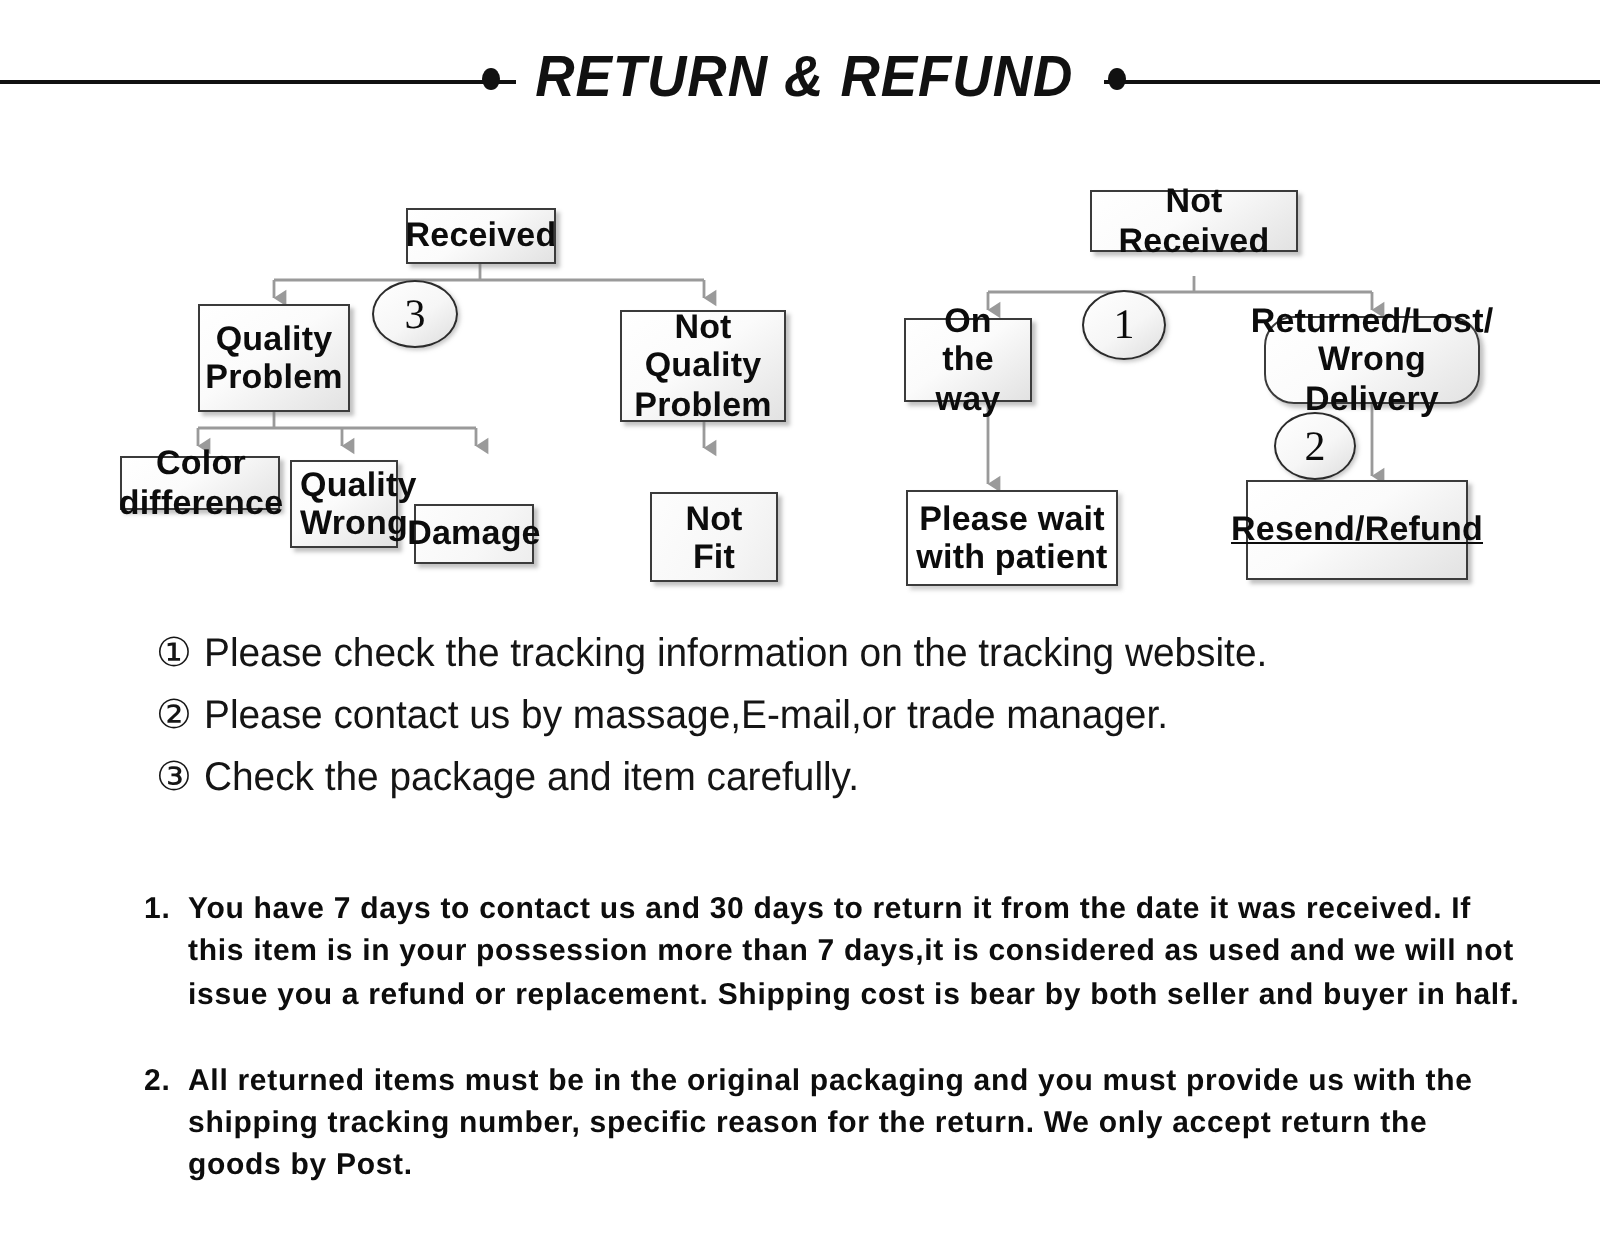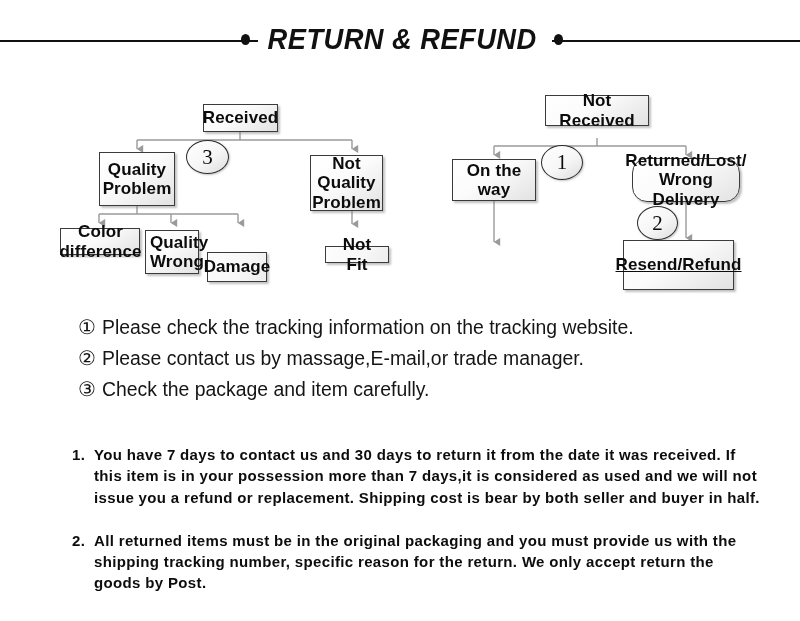--- a/index.html
+++ b/index.html
@@ -224,64 +224,68 @@
 
   <div class="badge" style="left:186px; top:50px; width:43px; height:34px;">
     <span>3</span>
   </div>
 
   <div class="node" style="left:99px; top:62px; width:76px; height:54px; flex-direction:column;">
     <span>Quality</span>
     <span>Problem</span>
   </div>
 
-  <div class="node" style="left:310px; top:65px; width:73px; height:56px; flex-direction:column;">
+  <div class="node" style="left:310px; top:65px; width:83px; height:56px; flex-direction:column;">
     <span>Not Quality</span>
     <span>Problem</span>
   </div>
 
   <div class="node" style="left:60px; top:138px; width:80px; height:27px; flex-direction:column; align-items:center; padding-left:5px;">
     <span>Color</span>
     <span>difference</span>
   </div>
 
   <div class="node" style="left:145px; top:140px; width:54px; height:44px; flex-direction:column; align-items:flex-start; padding-left:4px;">
     <span>Quality</span>
     <span>Wrong</span>
   </div>
 
   <div class="node flat" style="left:207px; top:142px; width:60px; height:30px;">
     <span>Damage</span>
   </div>
 
-  <div class="node flat" style="left:325px; top:136px; width:64px; height:17px;">
+  <div class="node flat" style="left:325px; top:136px; width:64px; height:45px;align-items:flex-end;">
     <span>Not Fit</span>
   </div>
 
   <div class="node" style="left:545px; top:5px; width:104px; height:31px;">
     <span>Not  Received</span>
   </div>
 
   <div class="badge" style="left:541px; top:55px; width:42px; height:35px;">
     <span>1</span>
   </div>
 
-  <div class="node" style="left:452px; top:69px; width:84px; height:42px;">
+  <div class="node" style="left:452px; top:69px; width:64px; height:42px;">
     <span>On the way</span>
   </div>
 
   <div class="node" style="left:632px; top:68px; width:108px; height:44px; flex-direction:column;border-radius:15px;">
     <span>Returned/Lost/</span>
     <span>Wrong Delivery</span>
   </div>
 
   <div class="badge" style="left:637px; top:116px; width:41px; height:34px;">
     <span>2</span>
   </div>
 
+  <div class="node plain" style="left:453px; top:155px; width:106px; height:48px; flex-direction:column;">
+    <span>Please wait</span>
+    <span>with patient</span>
+  </div>
 
   <div class="node" style="left:623px; top:150px; width:111px; height:50px;text-decoration:underline;">
     <span>Resend/Refund</span>
   </div>
 </div>
 
 <div id="notes">
   <div class="note-line">
     <span class="note-num">①</span>
     <span class="note-text">Please check the tracking information on the tracking website.</span>

